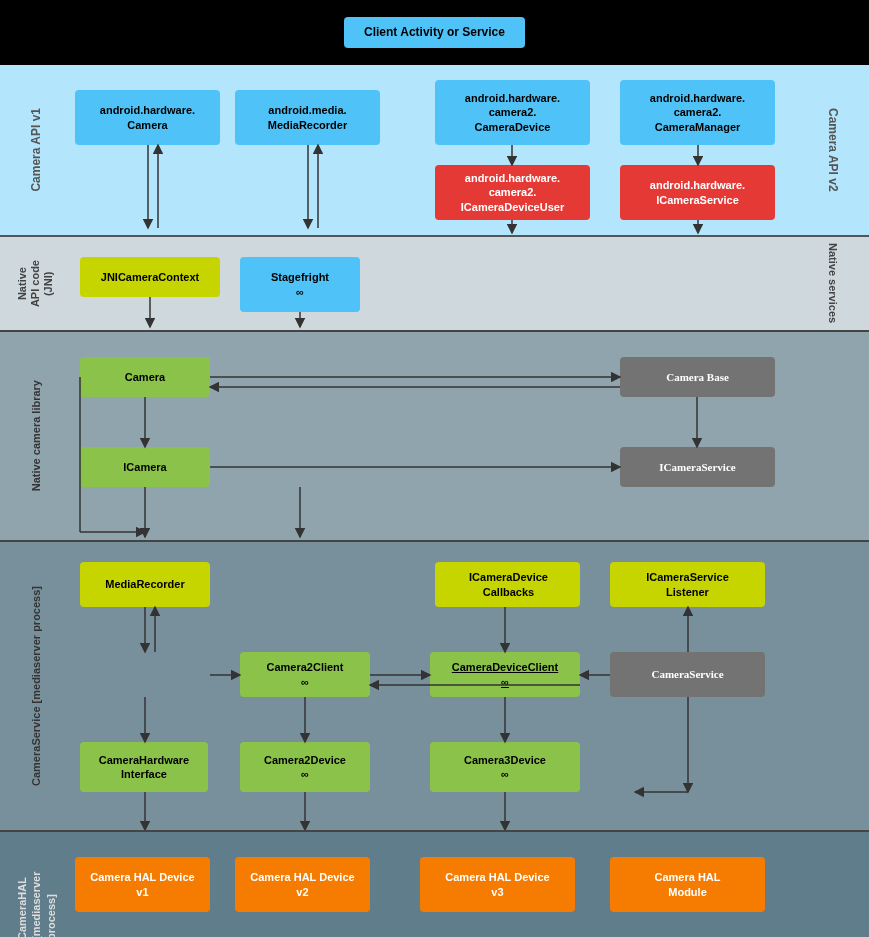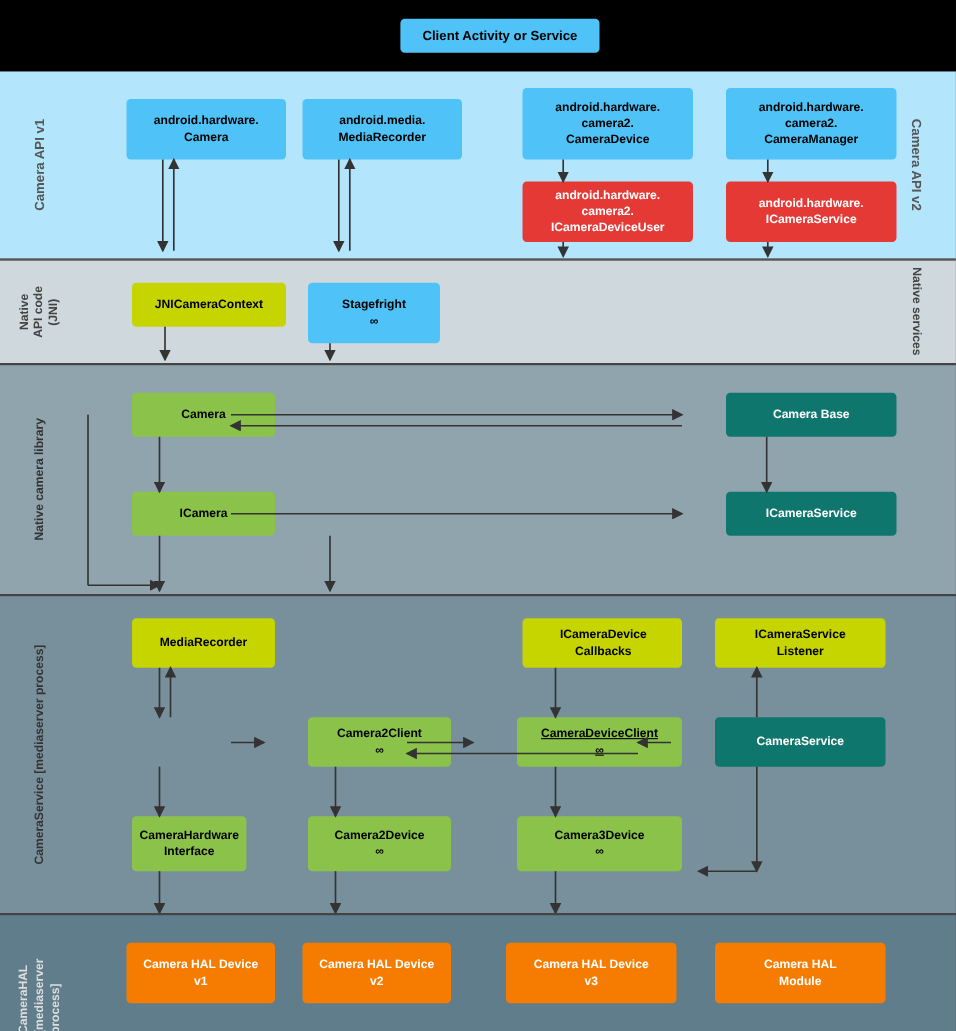--- a/index.html
+++ b/index.html
@@ -1,24 +1,24 @@
 <!DOCTYPE html>
 <html><head>
   <meta charset="utf-8">
   <style>
     * { box-sizing: border-box; margin: 0; padding: 0; }
     body { font-family: Arial, sans-serif; font-size: 12px; background: #222; width: 869px; }
 
     .diagram { width: 869px; background: #222; }
 
     
-    .box { border-radius: 4px; padding: 6px 10px; text-align: center; font-size: 11px; font-weight: bold; display: inline-flex; align-items: center; justify-content: center; position: absolute; line-height: 1.3; margin-left: 40px; }
+    .box { border-radius: 4px; padding: 6px 10px; text-align: center; font-size: 11px; font-weight: bold; display: inline-flex; align-items: center; justify-content: center; position: absolute; line-height: 1.3; }
     .box-blue { background: #4fc3f7; color: #000; border: none; }
     .box-red { background: #e53935; color: #fff; border: none; }
-    .box-green-dark { background: #0f766e; color: #fff; border: none; }
+    .box-green-dark { background: #737373; color: #fff; border: none; font-family: Liberation Serif, serif; }
     .box-green-light { background: #8bc34a; color: #000; border: none; }
     .box-yellow-green { background: #c6d400; color: #000; border: none; }
     .box-orange { background: #f57c00; color: #fff; border: none; }
   </style>
 </head>
 <body>
 
 <div class="diagram">
 
   <div style="background:#000; height:65px; position:relative; display:flex; align-items:center; justify-content:center;">
@@ -185,21 +185,21 @@
     <div class="box box-green-light" style="left:240px;top:110px;width:130px;height:45px;">
       <span>Camera2Client<br>∞</span>
     </div>
     <div class="box box-green-light" style="left:430px;top:110px;width:150px;height:45px;text-decoration:underline;">
       <span>CameraDeviceClient<br>∞</span>
     </div>
     <div class="box box-green-dark" style="left:610px;top:110px;width:155px;height:45px;">
       <span>CameraService</span>
     </div>
 
-    <div class="box box-green-light" style="left:80px;top:200px;width:104px;height:50px;text-align:center;">
+    <div class="box box-green-light" style="left:80px;top:200px;width:128px;height:50px;text-align:center;">
       <span>CameraHardware<br>Interface</span>
     </div>
     <div class="box box-green-light" style="left:240px;top:200px;width:130px;height:50px;">
       <span>Camera2Device<br>∞</span>
     </div>
     <div class="box box-green-light" style="left:430px;top:200px;width:150px;height:50px;">
       <span>Camera3Device<br>∞</span>
     </div>
 
     <svg style="position:absolute;top:0;left:0;width:100%;height:100%;pointer-events:none;">

